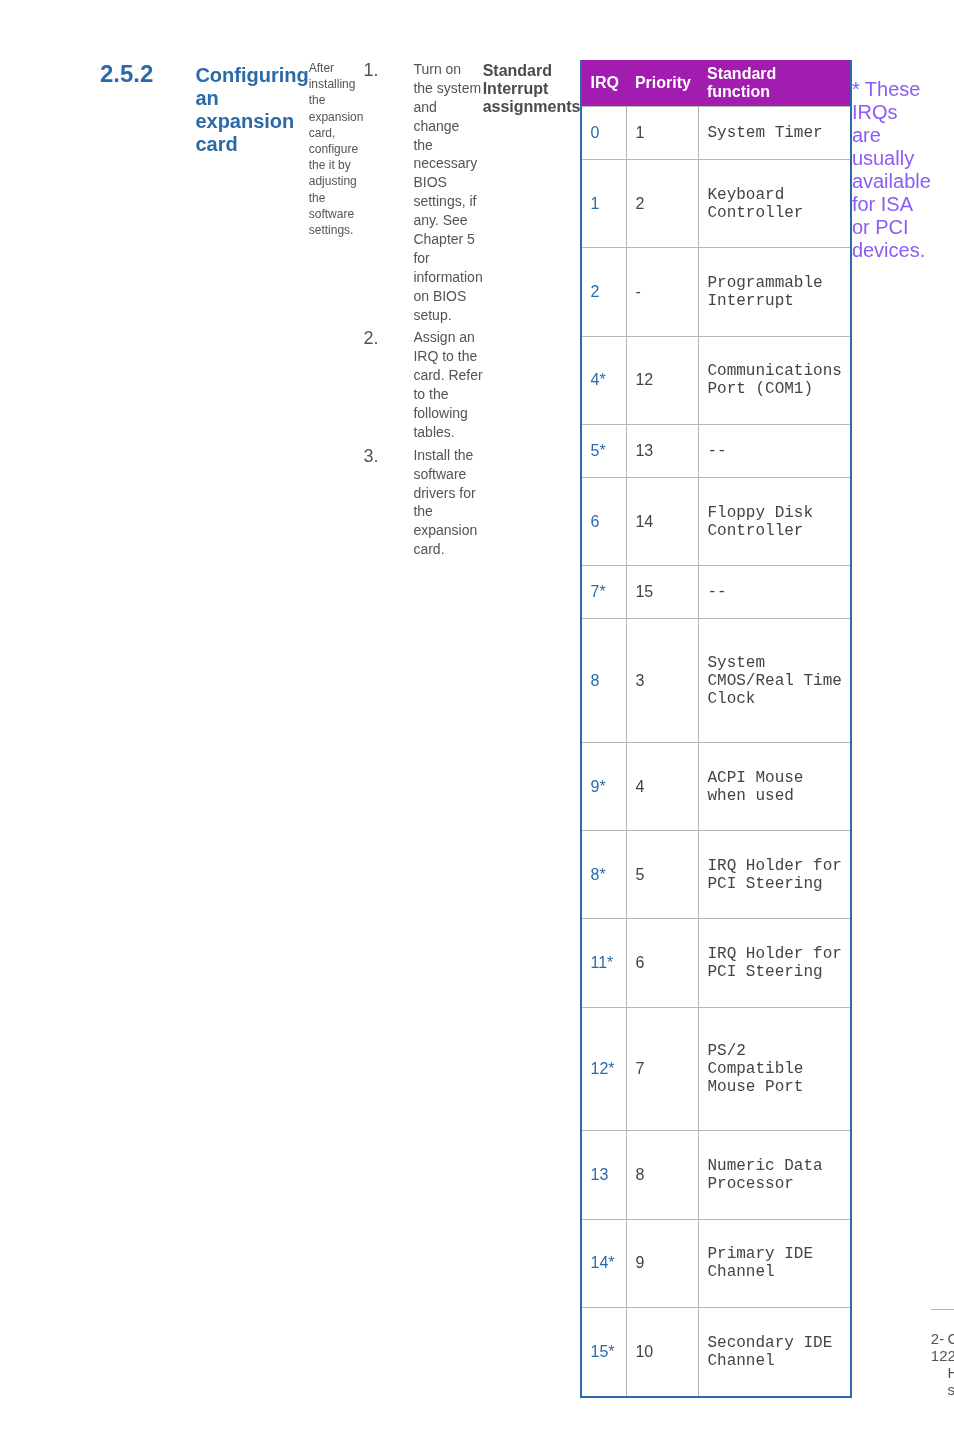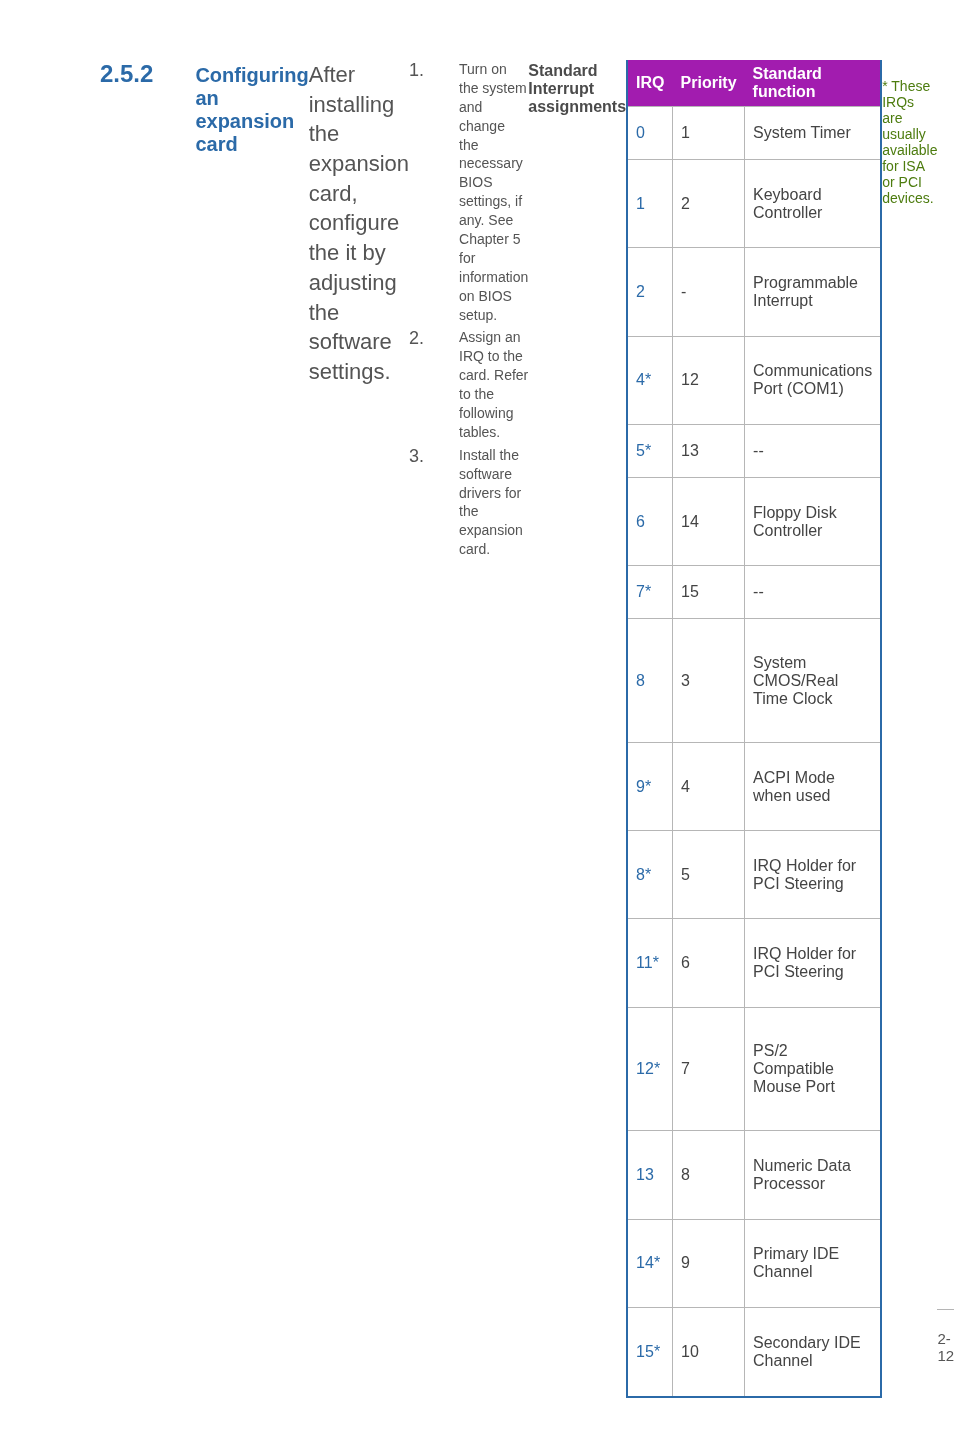--- a/index.html
+++ b/index.html
@@ -28,21 +28,21 @@
     font-size: 24px;
     font-weight: bold;
     color: #2b6aa8;
   }
   .section-title {
     font-size: 20px;
     font-weight: bold;
     color: #2b6aa8;
   }
   .intro {
-    font-size: 22px;
+    font-size: 12px;
     color: #545454;
     margin: 0 0 18px 0;
     line-height: 1.35;
   }
   .ol {
     padding: 0;
     margin: 0 0 22px 0;
   }
   .ol-row {
     display: flex;
@@ -84,31 +84,32 @@
     border: none;
   }
   table.irq td {
     padding: 4px 8px;
     border-top: 1px solid #b6b6b6;
     border-right: 1px solid #b6b6b6;
     color: #444;
   }
   table.irq td:last-child {
     border-right: none;
+    font-family: Liberation Mono, monospace;
   }
   table.irq td.irq-col {
     color: #2b6aa8;
     width: 100px;
   }
   table.irq td.pri-col {
     width: 88px;
   }
   .footnote {
-    font-size: 14px;
-    color: #4d7c0f;
+    font-size: 20px;
+    color: #8b5cf6;
     margin-top: 18px;
   }
   .footer {
     margin-top: auto;
     border-top: 1px solid #b5b5b5;
     padding-top: 20px;
     display: flex;
     justify-content: space-between;
     font-size: 15px;
     color: #555555;
@@ -188,21 +189,21 @@
         <td>--</td>
       </tr>
       <tr>
         <td class="irq-col">8</td>
         <td class="pri-col">3</td>
         <td>System CMOS/Real Time Clock</td>
       </tr>
       <tr>
         <td class="irq-col">9*</td>
         <td class="pri-col">4</td>
-        <td>ACPI Mode when used</td>
+        <td>ACPI Mouse when used</td>
       </tr>
       <tr>
         <td class="irq-col">8*</td>
         <td class="pri-col">5</td>
         <td>IRQ Holder for PCI Steering</td>
       </tr>
       <tr>
         <td class="irq-col">11*</td>
         <td class="pri-col">6</td>
         <td>IRQ Holder for PCI Steering</td>

